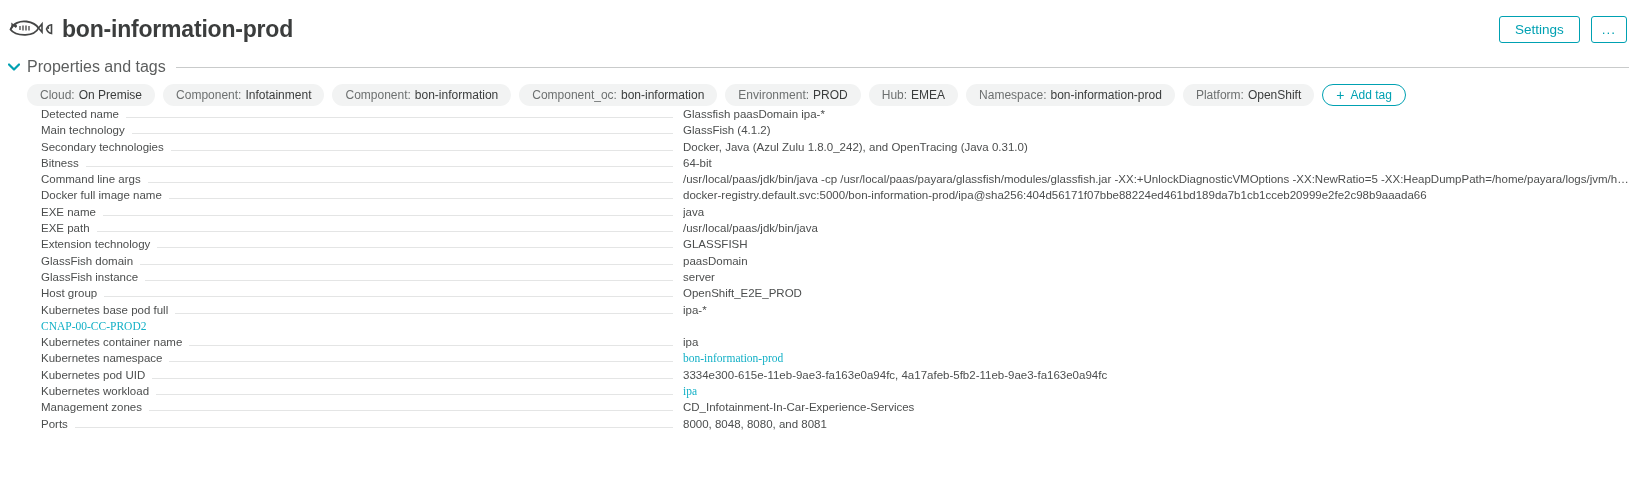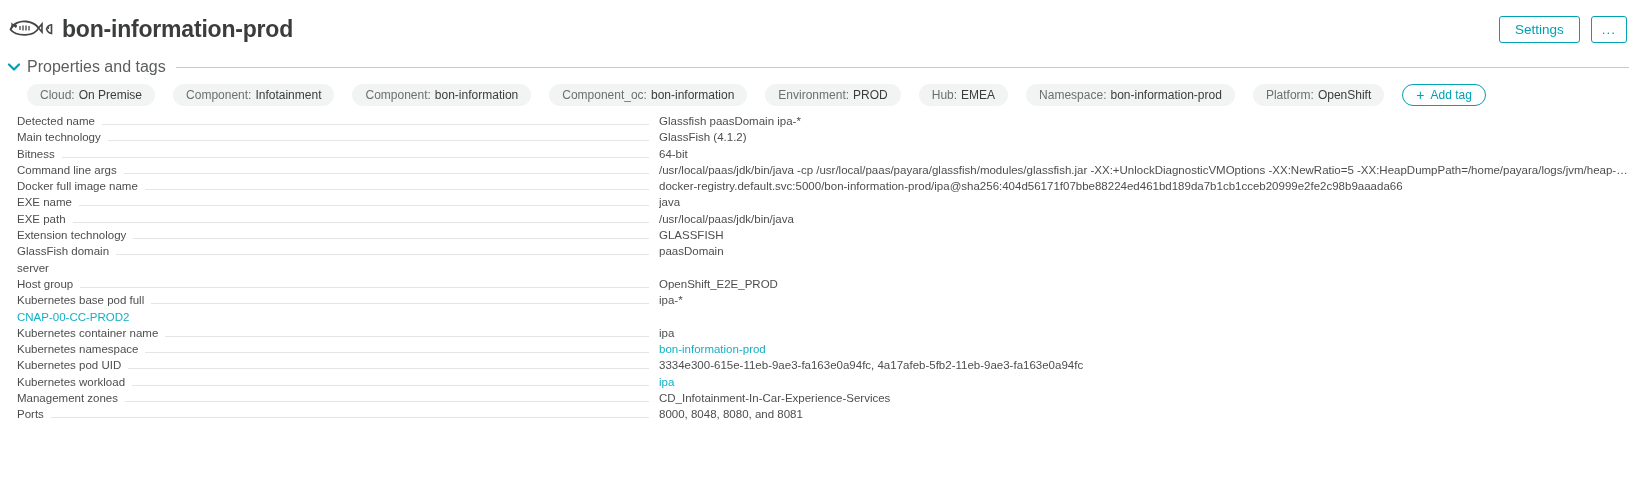--- a/index.html
+++ b/index.html
@@ -35,50 +35,50 @@
     margin-top: 13px; padding: 0 8px; height: 16px;
     cursor: pointer;
   }
   .chevron { flex: 0 0 auto; display: inline-flex; }
   .section-title {
     font-size: 16px; color: #5c5e5e; margin: 0 10px 0 7px; white-space: nowrap;
   }
   .section-rule { flex: 1; border-top: 1px solid #c9cbcb; margin-top: 1px; }
   
   .tags-row {
-    display: flex; align-items: center; gap: 18px;
+    display: flex; align-items: center; gap: 8px;
     padding-left: 27px; margin-top: 8px; height: 23px;
   }
   .tag {
     background: #f2f3f3; border-radius: 12px;
     font-size: 12px; color: #6d7070; padding: 4px 13px;
     white-space: nowrap; line-height: 14px;
   }
   .tag .tag-value { color: #3b3d3d; margin-left: 4px; }
   .add-tag-btn {
     display: inline-flex; align-items: center; gap: 6px;
     border: 1px solid #00a1b2; color: #00a1b2; background: #fff;
     border-radius: 12px; font-size: 12px; font-family: inherit;
     padding: 3px 13px; cursor: pointer; line-height: 14px;
   }
   .add-tag-btn .plus { font-size: 14px; line-height: 12px; }
   
-  .props { margin-top: 7px; padding: 0 7px 0 17px; }
+  .props { padding: 0 7px 0 41px; }
   .prop-row {
     display: flex; align-items: baseline;
     height: 16.3px; font-size: 11.5px; line-height: 16.3px;
   }
   .prop-key { display: flex; align-items: baseline; width: 642px; flex: 0 0 642px; }
   .prop-label { white-space: nowrap; color: #4c4e4e; }
   .leader { flex: 1; border-bottom: 1px solid #e4e5e5; margin: 0 10px 3px 7px; }
   .prop-value {
     flex: 1; min-width: 0; color: #4c4e4e;
     white-space: nowrap; overflow: hidden; text-overflow: ellipsis;
   }
-  .prop-value.link { color: #12b0c6; cursor: pointer; }
+  .prop-value.link { color: #12b0c6; cursor: pointer; font-family: Liberation Serif, serif; }
 </style>
 </head>
 <body>
 
 <div class="header">
   <span class="entity-icon">
     <svg width="46" height="28" viewBox="0 0 46 28" fill="none">
       <path d="M2.5 15.5 C5 9.5, 12 6.5, 18.5 7.5 C25 8.5, 29 11.5, 30.5 14 C29 17.5, 24 20.5, 17.5 20.8 C10.5 21, 5 19, 2.5 15.5 Z" stroke="#454646" stroke-width="1.8"></path>
       <path d="M2.5 15.5 C4.2 13.2, 4.5 12.2, 4.2 10.2 L8.3 13.2" stroke="#454646" stroke-width="1.6" fill="none"></path>
       <circle cx="7.6" cy="12.1" r="1.4" fill="#454646"></circle>
@@ -131,20 +131,27 @@
   </div>
   <div class="prop-row">
     <div class="prop-key">
         <span class="prop-label">Main technology</span>
         <span class="leader"></span>
       </div>
     <span class="prop-value">GlassFish (4.1.2)</span>
   </div>
   <div class="prop-row">
     <div class="prop-key">
+        <span class="prop-label">Secondary technologies</span>
+        <span class="leader"></span>
+      </div>
+    <span class="prop-value">Docker, Java (Azul Zulu 1.8.0_242), and OpenTracing (Java 0.31.0)</span>
+  </div>
+  <div class="prop-row">
+    <div class="prop-key">
         <span class="prop-label">Bitness</span>
         <span class="leader"></span>
       </div>
     <span class="prop-value">64-bit</span>
   </div>
   <div class="prop-row">
     <div class="prop-key">
         <span class="prop-label">Command line args</span>
         <span class="leader"></span>
       </div>
@@ -179,20 +186,24 @@
     <span class="prop-value">GLASSFISH</span>
   </div>
   <div class="prop-row">
     <div class="prop-key">
         <span class="prop-label">GlassFish domain</span>
         <span class="leader"></span>
       </div>
     <span class="prop-value">paasDomain</span>
   </div>
   <div class="prop-row">
+    <div class="prop-key">
+        <span class="prop-label">GlassFish instance</span>
+        <span class="leader"></span>
+      </div>
     <span class="prop-value">server</span>
   </div>
   <div class="prop-row">
     <div class="prop-key">
         <span class="prop-label">Host group</span>
         <span class="leader"></span>
       </div>
     <span class="prop-value">OpenShift_E2E_PROD</span>
   </div>
   <div class="prop-row">

